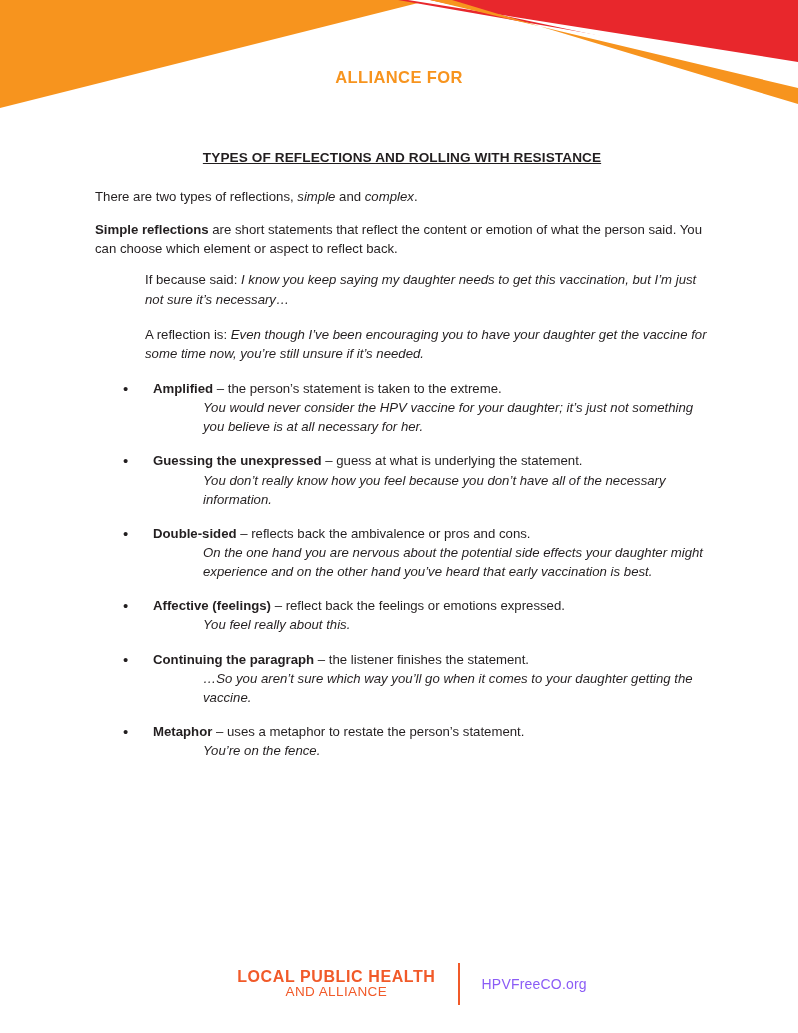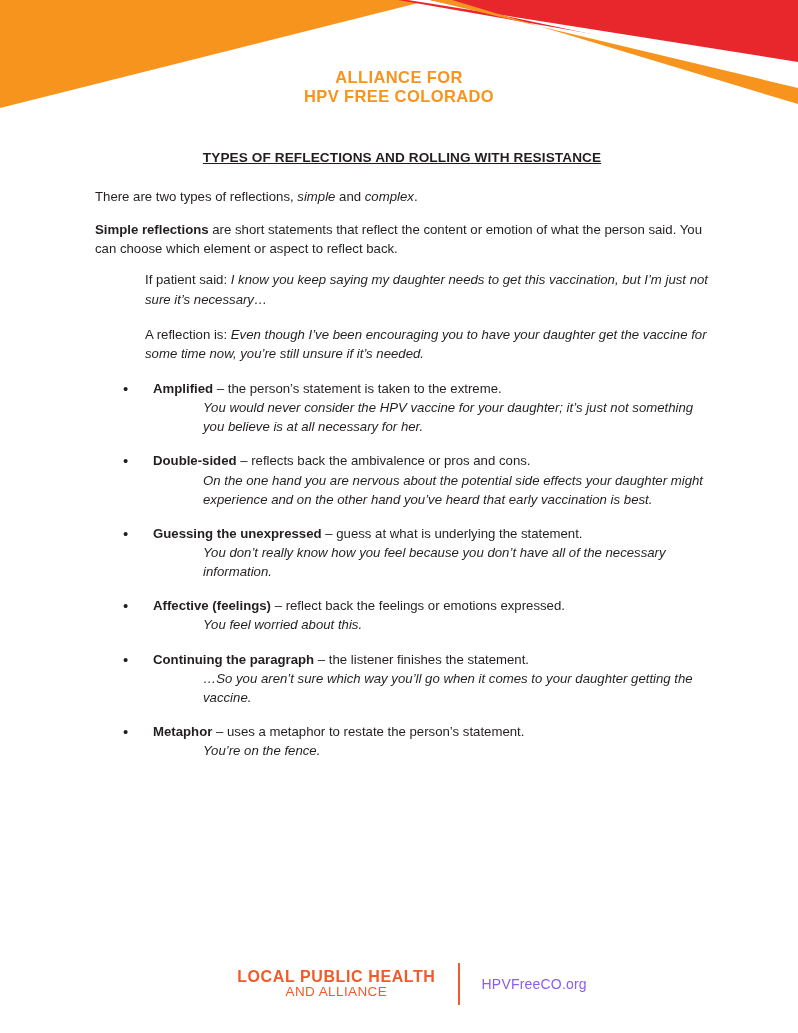--- a/index.html
+++ b/index.html
@@ -159,61 +159,60 @@
 
       <polygon points="398,0 798,0 798,70" fill="#E8272C"></polygon>
 
       <polygon points="408,0 430,0 798,78 798,62" fill="#ffffff"></polygon>
 
       <polygon points="430,0 452,0 798,104 798,88" fill="#F7941E"></polygon>
     </svg>
 
     <div class="logo-block">
       <div class="logo-line">ALLIANCE FOR</div>
-      <div class="logo-line">HPV FREE COLORADO</div>
     </div>
   </div>
 
   <div class="content">
 
     <div class="doc-title">TYPES OF REFLECTIONS AND ROLLING WITH RESISTANCE</div>
 
     <p>
       <span>There are two types of reflections, </span><i>simple</i><span> and </span><i>complex</i><span>.</span>
     </p>
 
     <p class="tight">
       <b>Simple reflections</b><span> are short statements that reflect the content or emotion of what the person said. You can choose which element or aspect to reflect back.</span>
     </p>
 
     <div class="indent">
-      <span>If patient said: </span><i>I know you keep saying my daughter needs to get this vaccination, but I’m just not sure it’s necessary…</i>
+      <span>If because said: </span><i>I know you keep saying my daughter needs to get this vaccination, but I’m just not sure it’s necessary…</i>
     </div>
 
     <div class="indent">
       <span>A reflection is: </span><i>Even though I’ve been encouraging you to have your daughter get the vaccine for some time now, you’re still unsure if it’s needed.</i>
     </div>
 
 
     <ul class="bullets">
       <li>
         <b>Amplified</b><span> – the person’s statement is taken to the extreme.</span>
         <div class="sub">You would never consider the HPV vaccine for your daughter; it’s just not something you believe is at all necessary for her.</div>
       </li>
       <li>
+        <b>Guessing the unexpressed</b><span> – guess at what is underlying the statement.</span>
+        <div class="sub">You don’t really know how you feel because you don’t have all of the necessary information.</div>
+      </li>
+      <li>
         <b>Double-sided</b><span> – reflects back the ambivalence or pros and cons.</span>
         <div class="sub">On the one hand you are nervous about the potential side effects your daughter might experience and on the other hand you’ve heard that early vaccination is best.</div>
       </li>
       <li>
-        <b>Guessing the unexpressed</b><span> – guess at what is underlying the statement.</span>
-        <div class="sub">You don’t really know how you feel because you don’t have all of the necessary information.</div>
-      </li>
-      <li>
         <b>Affective (feelings)</b><span> – reflect back the feelings or emotions expressed.</span>
-        <div class="sub">You feel worried about this.</div>
+        <div class="sub">You feel really about this.</div>
       </li>
       <li>
         <b>Continuing the paragraph</b><span> – the listener finishes the statement.</span>
         <div class="sub">…So you aren’t sure which way you’ll go when it comes to your daughter getting the vaccine.</div>
       </li>
       <li>
         <b>Metaphor</b><span> – uses a metaphor to restate the person’s statement.</span>
         <div class="sub">You’re on the fence.</div>
       </li>
     </ul>

